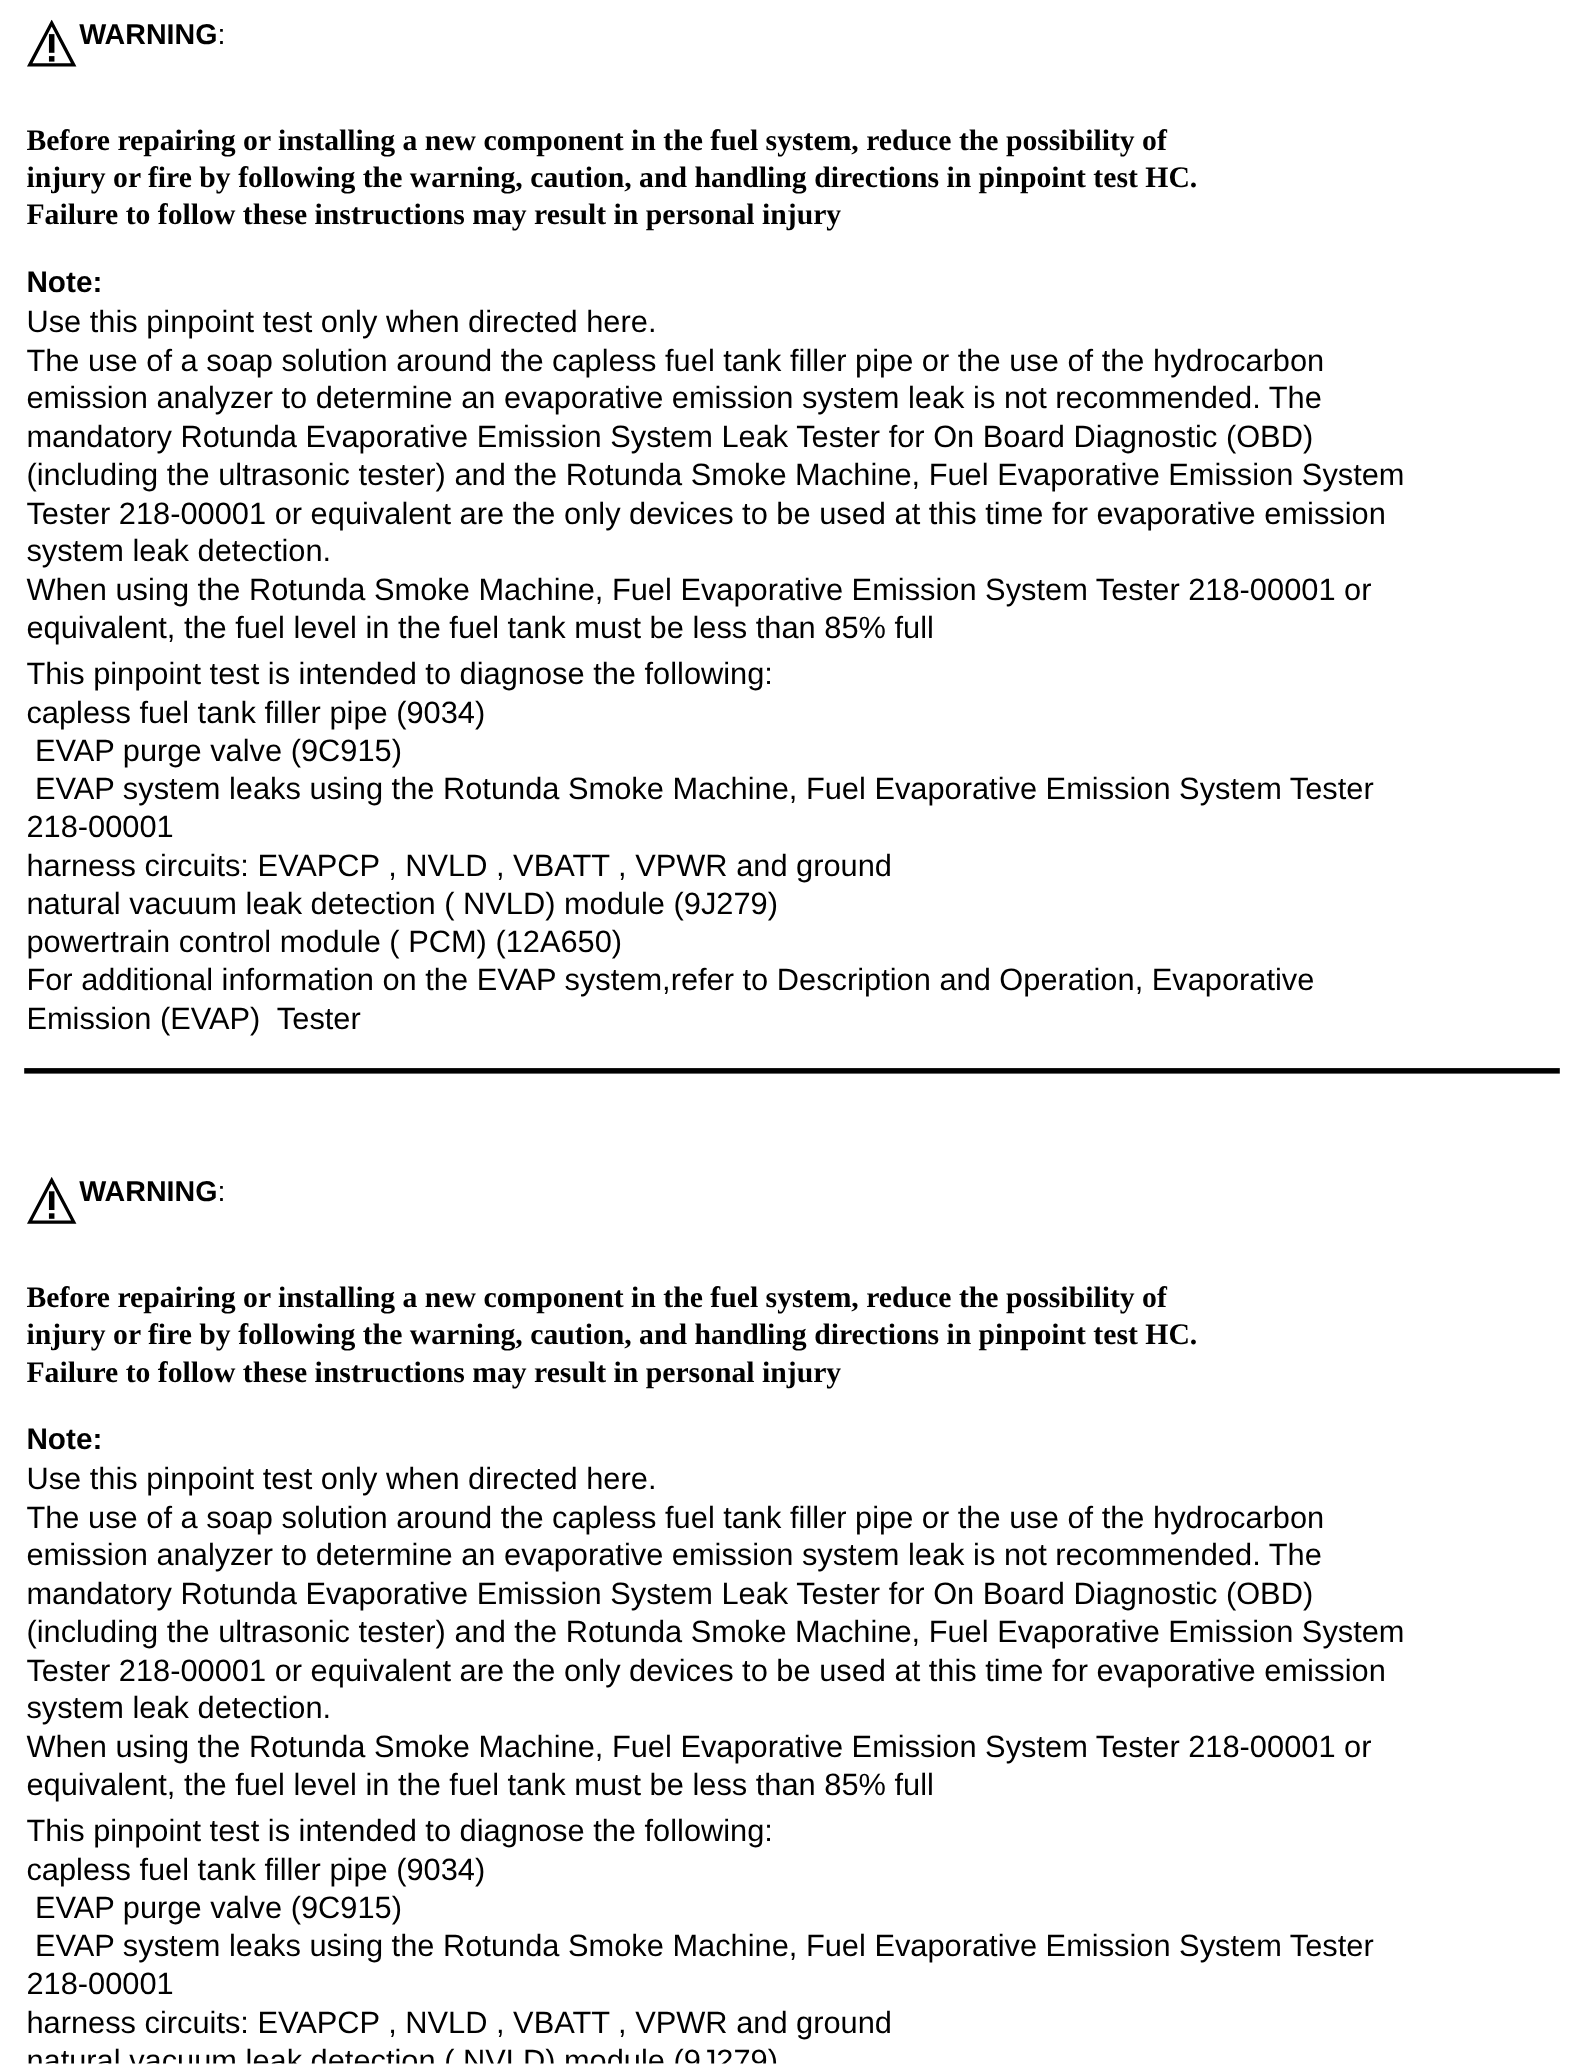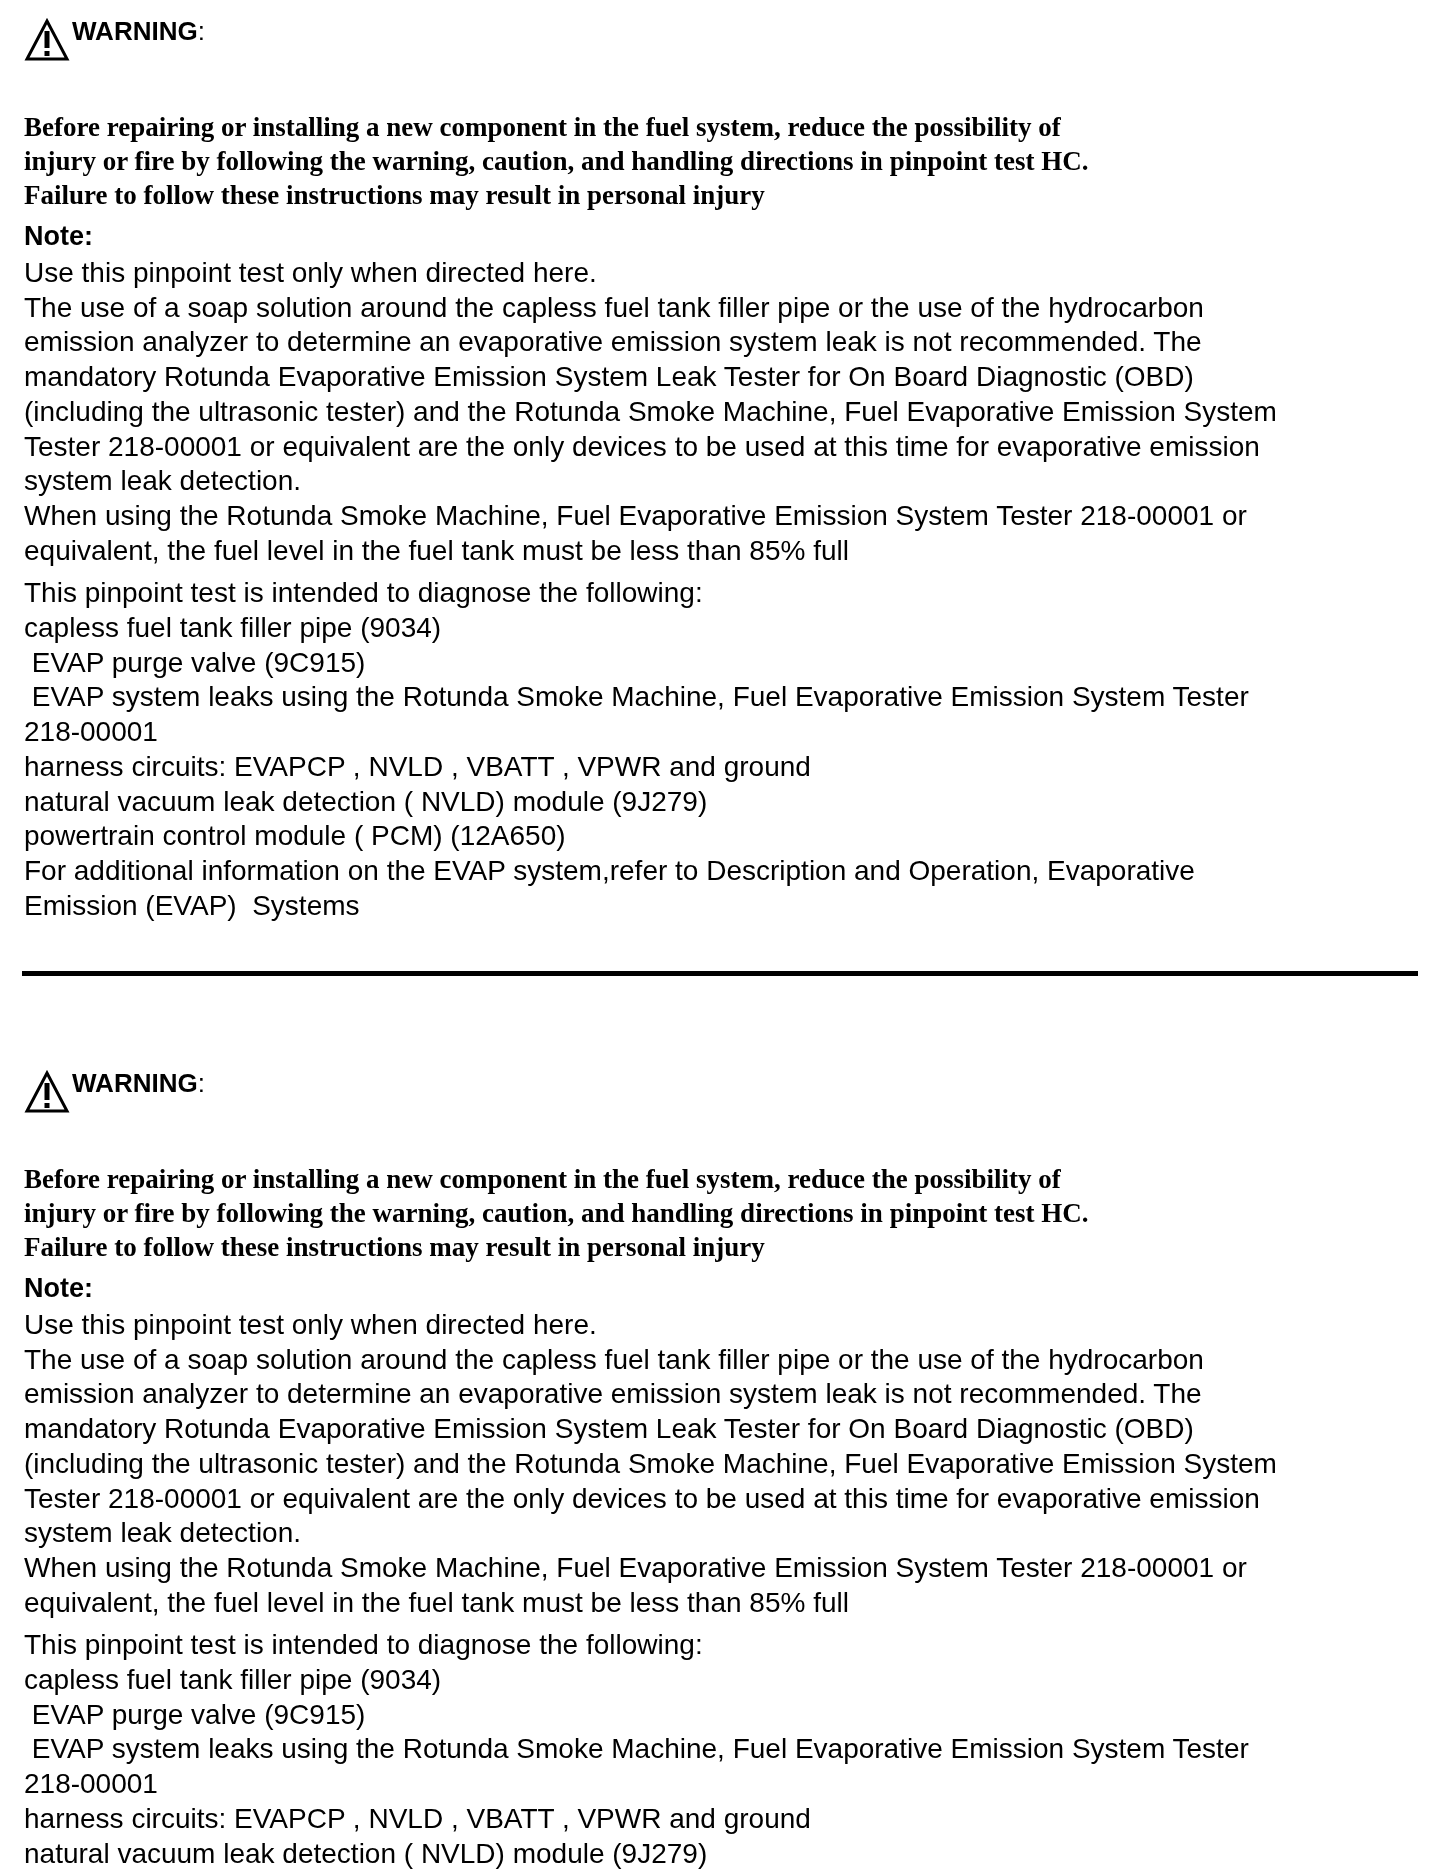--- a/index.html
+++ b/index.html
@@ -12,21 +12,21 @@
   #sec2 { top: 1070px; }
   .warn-head { display: flex; align-items: flex-start; height: 50px; }
   .warn-icon { width: 46px; height: 44px; margin-right: 2px; }
   .warn-label { font-size: 26px; font-weight: bold; line-height: 26px; margin-bottom: 0px; }
   .warn-label .colon { font-weight: normal; }
   .warn-text {
     margin-top: 42px; font-size: 27px; font-weight: bold; line-height: 34px;
     letter-spacing: 0px;
     font-family: Liberation Serif, serif;
   }
-  .note-label { margin-top: 4px; font-size: 27px; font-weight: bold; line-height: 40px; }
+  .note-label { margin-top: 24px; font-size: 27px; font-weight: bold; line-height: 40px; }
   .body-line { font-size: 28px; line-height: 34.7px; white-space: pre; }
   .para-gap2 { height: 8px; }
   .divider {
     position: absolute; left: 22px; width: 1396px; top: 971px; height: 5px; background: #000000;
   }
 </style>
 </head>
 <body>
 
 <div class="section" id="sec1">
@@ -59,21 +59,21 @@
   <div>
     <div class="body-line">This pinpoint test is intended to diagnose the following:</div>
     <div class="body-line">capless fuel tank filler pipe (9034)</div>
     <div class="body-line"> EVAP purge valve (9C915)</div>
     <div class="body-line"> EVAP system leaks using the Rotunda Smoke Machine, Fuel Evaporative Emission System Tester</div>
     <div class="body-line">218-00001</div>
     <div class="body-line">harness circuits: EVAPCP , NVLD , VBATT , VPWR and ground</div>
     <div class="body-line">natural vacuum leak detection ( NVLD) module (9J279)</div>
     <div class="body-line">powertrain control module ( PCM) (12A650)</div>
     <div class="body-line">For additional information on the EVAP system,refer to Description and Operation, Evaporative</div>
-    <div class="body-line">Emission (EVAP)  Systems</div>
+    <div class="body-line">Emission (EVAP)  Tester</div>
   </div>
 </div>
 
 <div class="divider"></div>
 
 <div class="section" id="sec2">
   <div class="warn-head">
     <svg class="warn-icon" viewBox="0 0 46 44">
       <path d="M23 3 L43 41 L3 41 Z" fill="none" stroke="#000" stroke-width="3" stroke-linejoin="miter"></path>
       <rect x="20.5" y="13" width="5" height="17" fill="#000"></rect>

